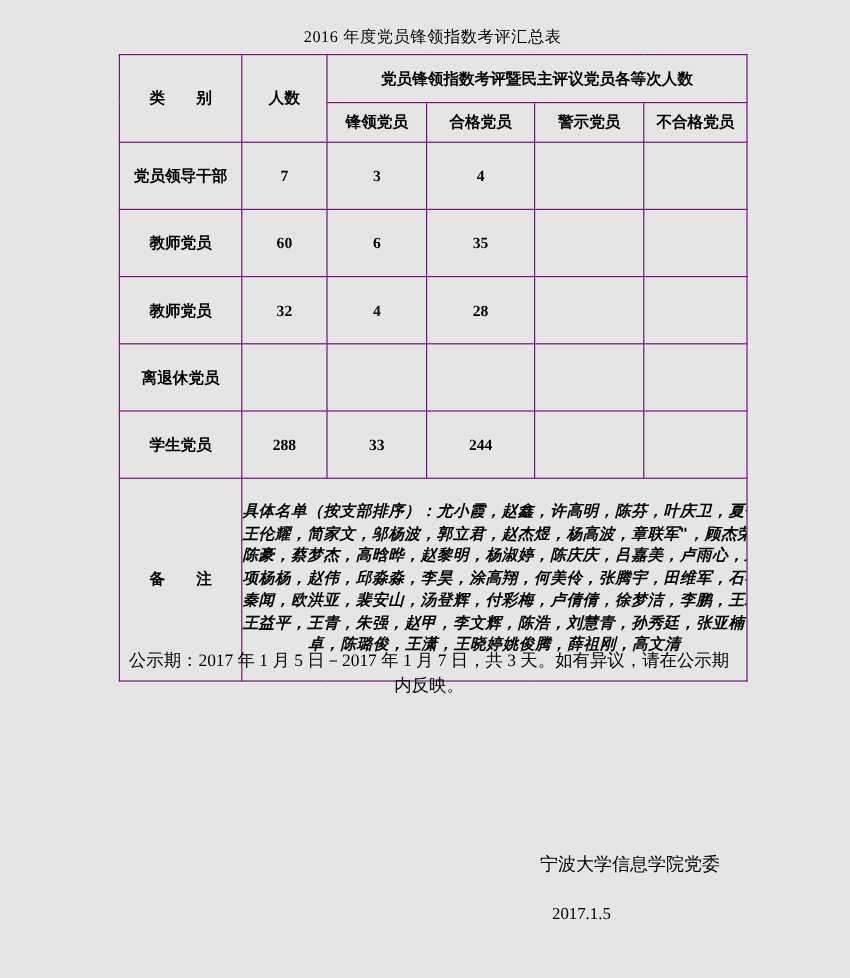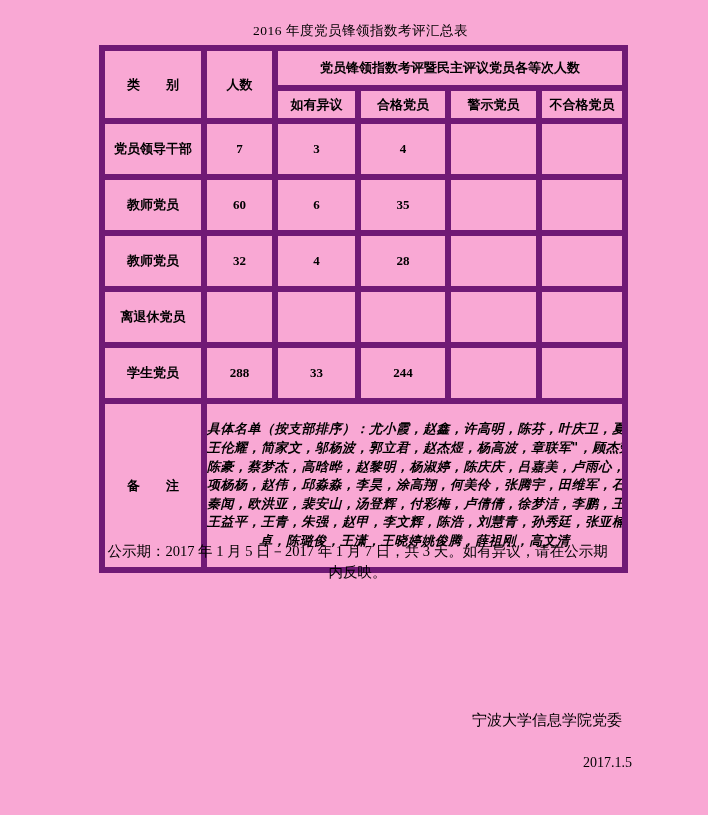--- a/index.html
+++ b/index.html
@@ -6,21 +6,21 @@
     margin: 0;
     padding: 0;
     background: #ffffff;
     color: #000000;
     font-family: "Liberation Serif", "DejaVu Serif", serif;
   }
   .page {
     position: relative;
     width: 708px;
     height: 815px;
-    background: #f9a8d4;
+    background: #e5e5e5;
     overflow: hidden;
   }
   .doc-title {
     position: absolute;
     top: 22px;
     left: 99px;
     width: 523px;
     text-align: center;
     font-size: 13.5px;
     font-weight: normal;
@@ -29,21 +29,21 @@
   }
   table.summary {
     position: absolute;
     left: 99px;
     top: 45px;
     width: 523px;
     border-collapse: collapse;
     table-layout: fixed;
   }
   table.summary th, table.summary td {
-    border: 6px solid #701a75;
+    border: 1px solid #701a75;
     padding: 0;
     text-align: center;
     vertical-align: middle;
     font-size: 13px;
     font-weight: bold;
     overflow: hidden;
   }
   tr.hrow1 { height: 40px; }
   tr.hrow2 { height: 33px; }
   tr.drow  { height: 56px; }
@@ -70,30 +70,30 @@
     line-height: 21px;
     font-family: "Liberation Serif", "DejaVu Serif", serif;
   }
   .announcement { top: 541px; text-align: center; }
   .contact      { top: 600px; }
   .footer-org {
     position: absolute;
     left: 450px;
     top: 711px;
     width: 172px;
-    text-align: right;
+    text-align: left;
     font-size: 15px;
     white-space: nowrap;
   }
   .footer-date {
     position: absolute;
     left: 460px;
     top: 755px;
     width: 172px;
-    text-align: right;
+    text-align: left;
     font-size: 14px;
   }
 </style>
 </head>
 <body>
 
 <div class="page">
 
   <div class="doc-title">2016 年度党员锋领指数考评汇总表</div>
 
@@ -106,21 +106,21 @@
       <col style="width:91px">
       <col style="width:86px">
     </colgroup>
     <tbody>
       <tr class="hrow1">
         <th rowspan="2">类　　别</th>
         <th rowspan="2">人数</th>
         <th colspan="4">党员锋领指数考评暨民主评议党员各等次人数</th>
       </tr>
       <tr class="hrow2">
-        <th>如有异议</th>
+        <th>锋领党员</th>
         <th>合格党员</th>
         <th>警示党员</th>
         <th>不合格党员</th>
       </tr>
 
       <tr class="drow">
         <td>党员领导干部</td>
         <td>7</td>
         <td>3</td>
         <td>4</td>

